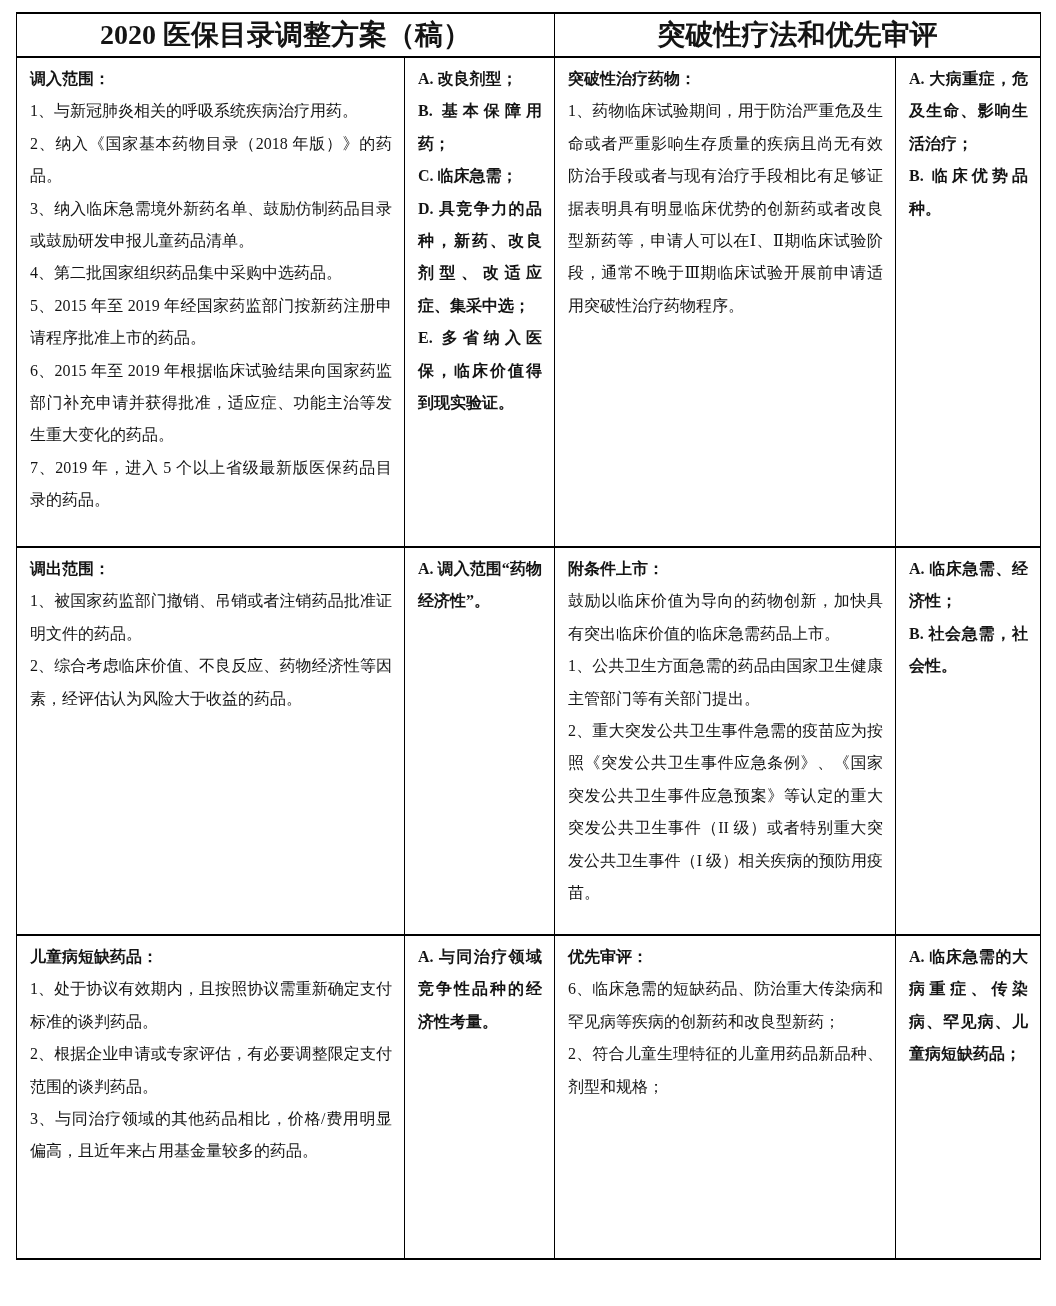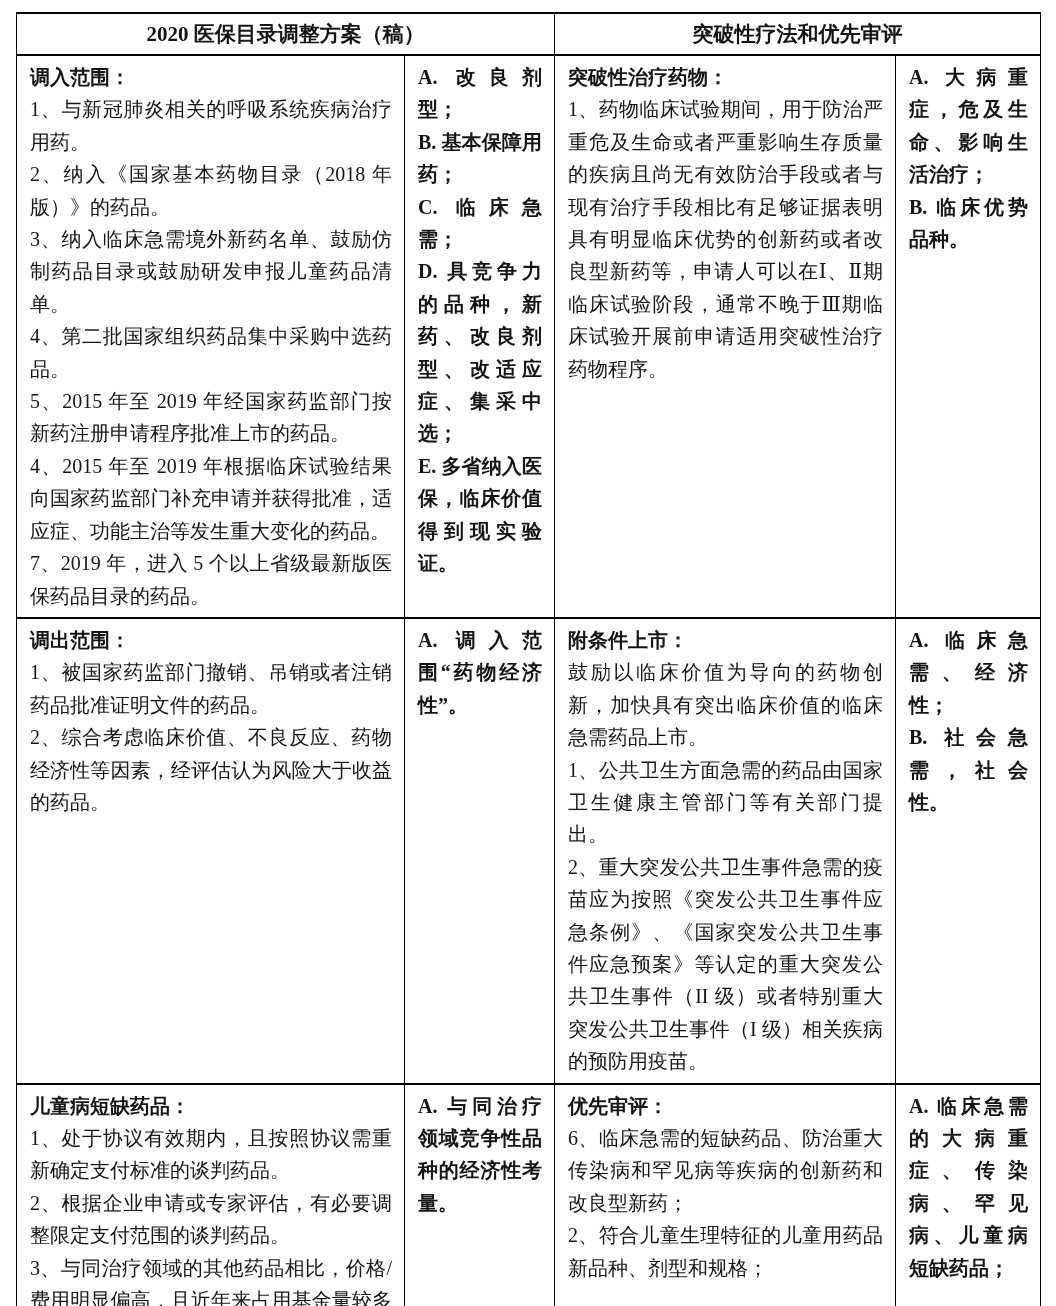--- a/index.html
+++ b/index.html
@@ -22,31 +22,31 @@
     width: 1024px;
     table-layout: fixed;
   }
   .doc-table th, .doc-table td {
     border: 1px solid #000;
     border-top-width: 2px;
     border-bottom-width: 2px;
   }
   .doc-table th {
     font-weight: bold;
-    font-size: 21px;
+    font-size: 28px;
     text-align: center;
     vertical-align: middle;
     padding: 2px 4px;
     margin-top: 24px;
   }
   tr.group-header-row th { height: 42px; }
   tr.col-header-row th { height: 36px; }
   .doc-table td {
     vertical-align: top;
-    font-size: 20px;
+    font-size: 16px;
     line-height: 32.4px;
     padding: 5px 12px 5px 13px;
   }
   td p {
     margin: 0;
     text-align: justify;
     text-justify: inter-character;
   }
   p.cell-title {
     font-weight: bold;
@@ -75,21 +75,21 @@
       </tr>
 
       <tr class="body-r1">
         <td>
           <p class="cell-title">调入范围：</p>
           <p>1、与新冠肺炎相关的呼吸系统疾病治疗用药。</p>
           <p>2、纳入《国家基本药物目录（2018 年版）》的药品。</p>
           <p>3、纳入临床急需境外新药名单、鼓励仿制药品目录或鼓励研发申报儿童药品清单。</p>
           <p>4、第二批国家组织药品集中采购中选药品。</p>
           <p>5、2015 年至 2019 年经国家药监部门按新药注册申请程序批准上市的药品。</p>
-          <p>4、2015 年至 2019 年根据临床试验结果向国家药监部门补充申请并获得批准，适应症、功能主治等发生重大变化的药品。</p>
+          <p>6、2015 年至 2019 年根据临床试验结果向国家药监部门补充申请并获得批准，适应症、功能主治等发生重大变化的药品。</p>
           <p>7、2019 年，进入 5 个以上省级最新版医保药品目录的药品。</p>
         </td>
         <td class="eval-cell">
           <p>A. 改良剂型；</p>
           <p>B. 基本保障用药；</p>
           <p>C. 临床急需；</p>
           <p>D. 具竞争力的品种，新药、改良剂型、改适应症、集采中选；</p>
           <p>E. 多省纳入医保，临床价值得到现实验证。</p>
         </td>
         <td>

